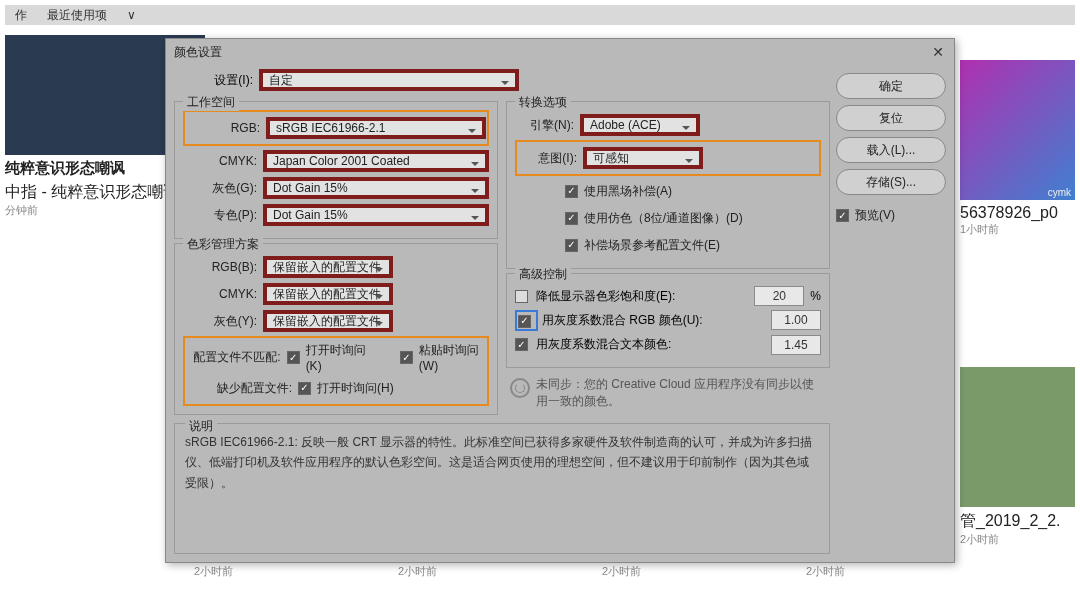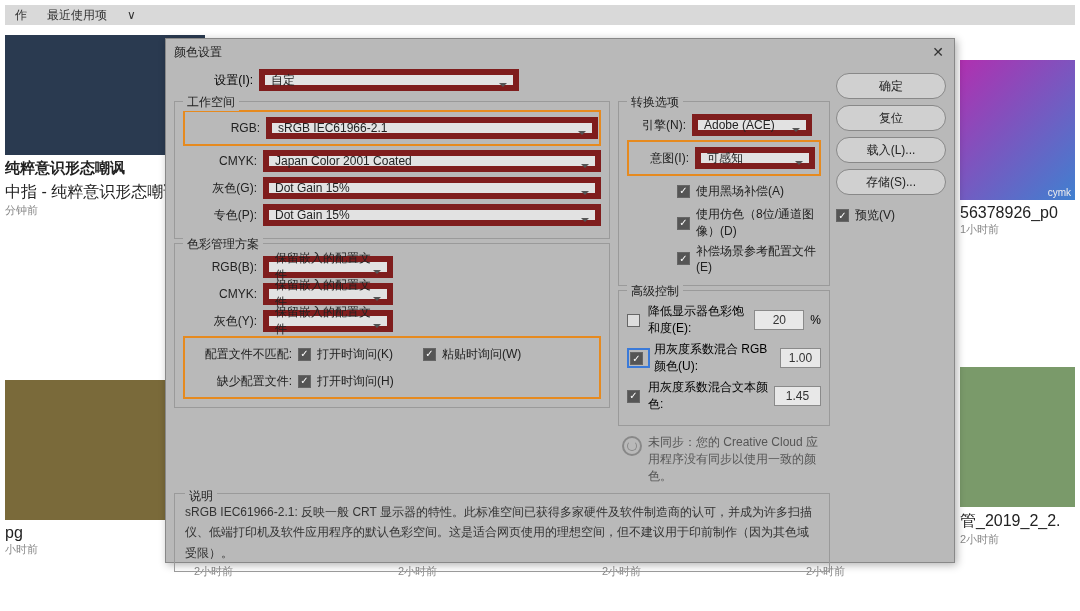--- a/index.html
+++ b/index.html
@@ -17,25 +17,25 @@
 .bg-time{font-size:11px;color:#888}
 .dialog{position:absolute;left:165px;top:38px;width:790px;height:525px;background:#b9b9b9;border:1px solid #888;box-shadow:2px 2px 8px rgba(0,0,0,.3)}
 .titlebar{height:26px;display:flex;align-items:center;justify-content:space-between;padding:0 8px;background:#b9b9b9}
 .titlebar-title{color:#222}
 .close-x{width:16px;height:16px;display:flex;align-items:center;justify-content:center;cursor:pointer;color:#333;font-size:14px}
 .body{display:flex;padding:4px 8px 8px 8px;gap:6px;height:calc(100% - 26px)}
 .left-col{flex:1;display:flex;flex-direction:column;gap:2px}
 .right-col{width:110px;display:flex;flex-direction:column;gap:6px;padding-top:4px}
 .top-row{display:flex;align-items:center;gap:6px;padding:0 4px 4px 4px}
 .top-row .lbl{width:75px;text-align:right;color:#000000}
-.dropdown{background:#e2e2e2;border:6px solid #7f1d1d;height:22px;display:flex;align-items:center;padding:0 6px;position:relative;color:#222}
+.dropdown{background:#e2e2e2;border:4px solid #7f1d1d;height:22px;display:flex;align-items:center;padding:0 6px;position:relative;color:#222}
 .dropdown::after{content:"";position:absolute;right:6px;top:8px;border:4px solid transparent;border-top-color:#555}
 .top-row .dropdown{width:260px}
 .cols{display:flex;gap:8px}
-.col1{width:436px}
+.col1{width:324px}
 .col2{flex:1}
 .fieldset{border:1px solid #9a9a9a;margin-top:4px;position:relative;padding:8px 8px 8px 8px}
 .legend{position:absolute;top:-8px;left:8px;background:#b9b9b9;padding:0 4px;color:#222}
 .fr{display:flex;align-items:center;margin:3px 0;min-height:24px}
 .fr .lbl{width:80px;text-align:right;color:#222;padding-right:6px}
 .fr .dropdown{flex:1}
 .fr .dd-sm{width:130px;flex:none}
 .indent{padding-left:50px}
 .cb{width:13px;height:13px;border:1px solid #666;background:#555;margin-right:4px;display:inline-flex;align-items:center;justify-content:center;flex:none}
 .cb.checked::after{content:"✓";color:#fff;font-size:10px;line-height:1}
@@ -71,27 +71,20 @@
     <span>∨</span>
   </div>
   <div class="bg-cards">
     <div class="bg-card">
       <div class="bg-thumb dark"></div>
       <div class="bg-title" style="font-size:15px;font-weight:bold">纯粹意识形态嘲讽</div>
       <div class="bg-title">中指 - 纯粹意识形态嘲讽.pn</div>
       <div class="bg-time">分钟前</div>
     </div>
   </div>
-  <div style="position:absolute;left:5px;top:380px">
-    <div class="bg-card">
-      <div class="bg-thumb brown" style="height:140px"></div>
-      <div class="bg-title">pg</div>
-      <div class="bg-time">小时前</div>
-    </div>
-  </div>
   <div style="position:absolute;left:194px;top:564px" class="bg-time">2小时前</div>
   <div style="position:absolute;left:398px;top:564px" class="bg-time">2小时前</div>
   <div style="position:absolute;left:602px;top:564px" class="bg-time">2小时前</div>
   <div style="position:absolute;left:806px;top:564px" class="bg-time">2小时前</div>
 </div>
 
 <div class="right-side-cards">
   <div class="bg-card">
     <div class="bg-thumb purple" style="height:140px;position:relative">
       <div style="position:absolute;bottom:2px;right:4px;color:#eee;font-size:10px">cymk</div>

